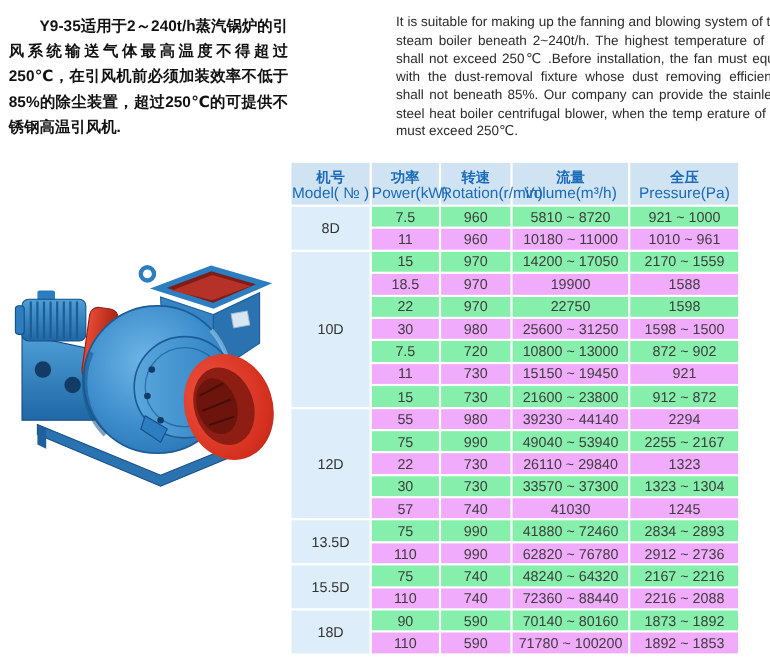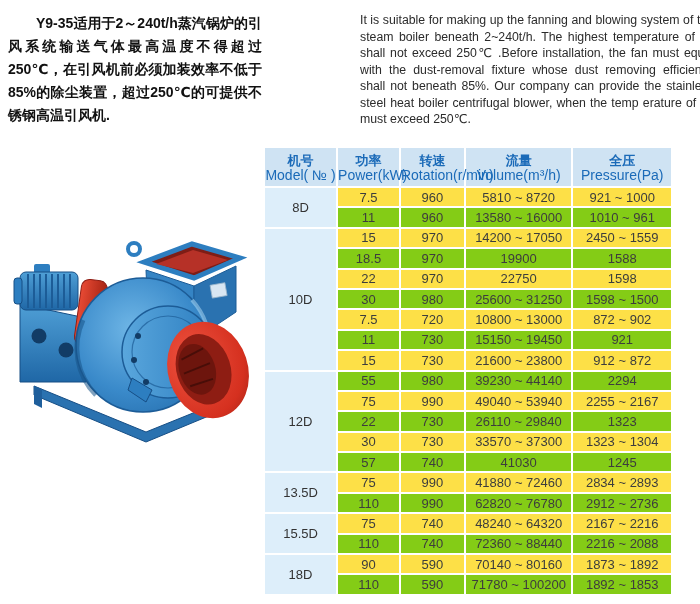--- a/index.html
+++ b/index.html
@@ -41,22 +41,22 @@
     padding:1px 0;
   }
   .th-zh { font-size:13px; font-weight:bold; color:#1a6ab8; line-height:16px; }
   .th-en { font-size:14px; font-weight:normal; color:#1a6ab8; line-height:12px; }
 
   .spec-table td {
     height:18.4px; text-align:center; vertical-align:middle;
     font-size:13px; color:#3d3d3d; white-space:nowrap;
   }
   .spec-table td.model-cell { background:#ddeefa; color:#333;margin-left:43px; }
-  .spec-table tr.row-light td.data-cell { background:#fde047; }
-  .spec-table tr.row-dark  td.data-cell { background:#84cc16; }
+  .spec-table tr.row-light td.data-cell { background:#86efac; }
+  .spec-table tr.row-dark  td.data-cell { background:#f0abfc; }
 </style>
 </head>
 <body>
 
 <div class="page">
 
   <p class="intro-zh">Y9-35适用于2～240t/h蒸汽锅炉的引风系统输送气体最高温度不得超过250℃，在引风机前必须加装效率不低于85%的除尘装置，超过250℃的可提供不锈钢高温引风机.</p>
   <p class="intro-en">It is suitable for making up the fanning and blowing system of the steam boiler beneath 2~240t/h. The highest temperature of air shall not exceed 250℃ .Before installation, the fan must equip with the dust-removal fixture whose dust removing efficiency shall not beneath 85%. Our company can provide the stainless steel heat boiler centrifugal blower, when the temp erature of air must exceed 250℃.</p>
 
   <div class="fan-figure">
@@ -196,29 +196,29 @@
         <tr class="row-light">
           <td rowspan="2" class="model-cell">8D</td>
           <td class="data-cell">7.5</td>
           <td class="data-cell">960</td>
           <td class="data-cell">5810 ~ 8720</td>
           <td class="data-cell">921 ~ 1000</td>
         </tr>
         <tr class="row-dark">
           <td class="data-cell">11</td>
           <td class="data-cell">960</td>
-          <td class="data-cell">13580 ~ 16000</td>
+          <td class="data-cell">10180 ~ 11000</td>
           <td class="data-cell">1010 ~ 961</td>
         </tr>
         <tr class="row-light">
           <td rowspan="7" class="model-cell">10D</td>
           <td class="data-cell">15</td>
           <td class="data-cell">970</td>
           <td class="data-cell">14200 ~ 17050</td>
-          <td class="data-cell">2450 ~ 1559</td>
+          <td class="data-cell">2170 ~ 1559</td>
         </tr>
         <tr class="row-dark">
           <td class="data-cell">18.5</td>
           <td class="data-cell">970</td>
           <td class="data-cell">19900</td>
           <td class="data-cell">1588</td>
         </tr>
         <tr class="row-light">
           <td class="data-cell">22</td>
           <td class="data-cell">970</td>

